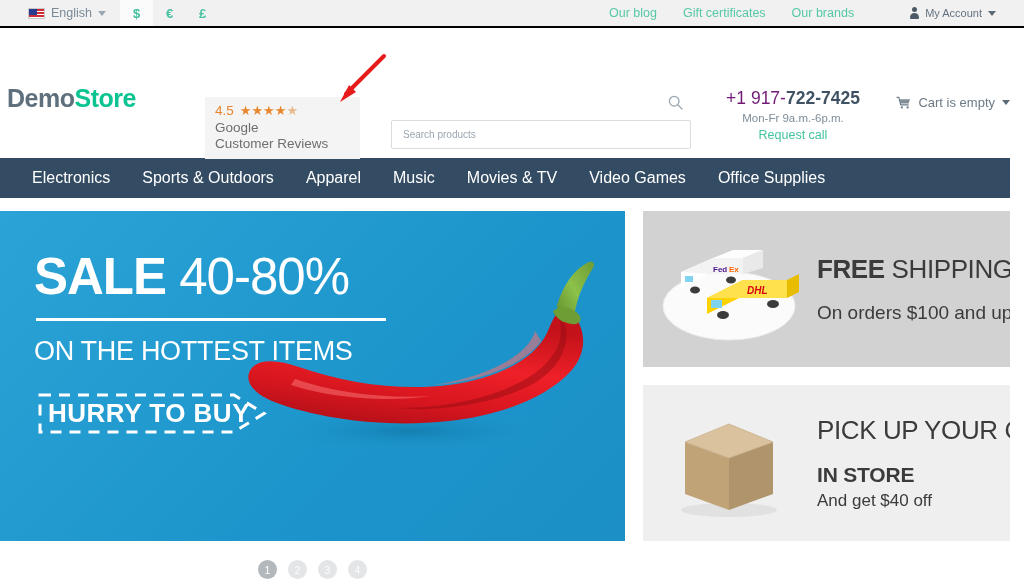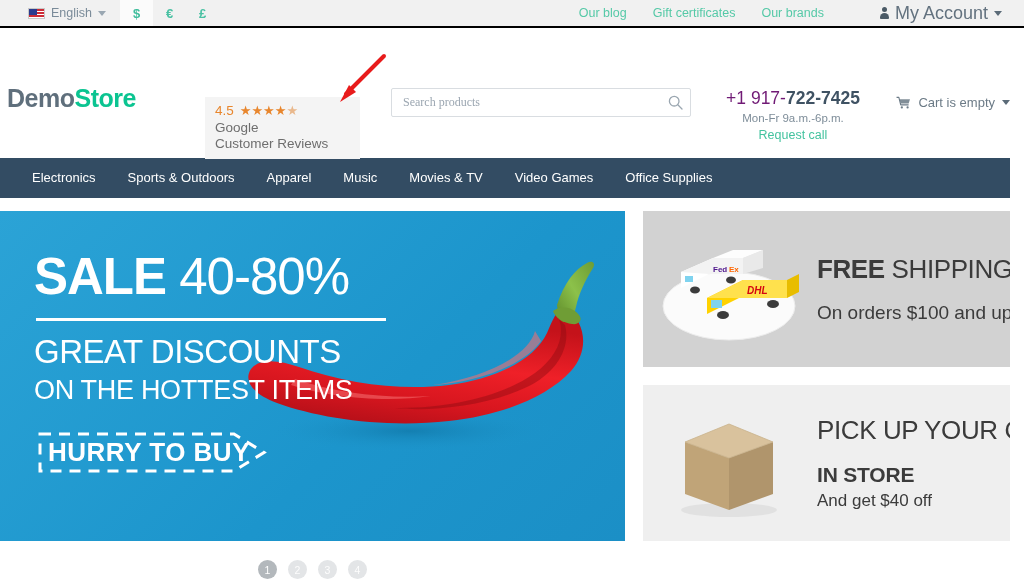--- a/index.html
+++ b/index.html
@@ -49,29 +49,29 @@
   .currency {
     display: flex; align-items: center; justify-content: center;
     width: 33px; font-size: 13px; font-weight: bold;
     color: #49c1a3; cursor: pointer;
   }
   .currency.active { background: #fbfbfb; color: #3fbd9c; }
 
   .topbar-right {
     margin-left: auto;
     display: flex; align-items: center; gap: 26px;
-    padding-right: 22px;
+    padding-right: 28px;
   }
   .toplink {
     font-size: 12.5px; color: #55c9a7; cursor: pointer;
     text-decoration: none;
   }
   .account {
     display: flex; align-items: center; gap: 6px;
-    font-size: 18px; color: #63727f; cursor: pointer;
+    font-size: 11px; color: #63727f; cursor: pointer;
     margin-left: 30px;
   }
   .person-icon {
     width: 9px; height: 12px; position: relative; display: inline-block;
   }
   .person-icon::before {
     content: ""; position: absolute; left: 2px; top: 0;
     width: 5px; height: 5px; border-radius: 50%; background: #4b5a66;
   }
   .person-icon::after {
@@ -118,23 +118,23 @@
   }
 
   .search-wrap {
     position: absolute; left: 391px; top: 60px;
     width: 300px; height: 29px;
   }
   .search-input {
     width: 100%; height: 100%;
     border: 1px solid #d9dde1; border-radius: 2px;
     padding: 0 32px 0 11px;
-    font-size: 12px; color: #8d9aa5;
-    font-family: Liberation Serif, serif;
-    background: #fff; outline: none;
+    font-size: 10px; color: #8d9aa5;
+    font-family: Liberation Sans, sans-serif;
+    background: #fff; outline: none; margin-top: 32px;
   }
   .search-input::placeholder { color: #9ba6b1; }
   .search-btn {
     position: absolute; right: 1px; top: 1px;
     width: 30px; height: 27px; border: none; background: none;
     cursor: pointer; display: flex; align-items: center; justify-content: center;
   }
 
   .phone-block {
     position: absolute; left: 703px; top: 60px;
@@ -157,21 +157,21 @@
   .cart-icon { width: 15px; height: 13px; position: relative; display: inline-block; }
 
   
   .nav {
     height: 40px; background: #334c63;
     display: flex; align-items: center;
     padding-left: 16px; margin-top: 2px;
     width: 1010px;
   }
   .nav-item {
-    color: #ffffff; font-size: 13px;
+    color: #ffffff; font-size: 16px;
     padding: 0 16px; line-height: 40px; cursor: pointer;
     white-space: nowrap;
   }
 
   
   .content {
     display: flex; gap: 18px; margin-top: 13px;
     padding-left: 0px; width: 1010px;
   }
 
@@ -367,21 +367,20 @@
       <path d="M60,160 C100,174 152,180 196,177 C150,184 92,178 56,166 Z" fill="#ff8585" opacity="0.45"></path>
       <path d="M322,86 C329,64 340,50 352,44 C357,41 361,44 358,49
                C350,62 344,74 341,88 C337,104 330,106 324,100 Z" fill="url(#pepStem)"></path>
       <path d="M318,92 C326,86 338,88 344,96 C348,101 344,106 337,105
                C329,104 320,99 318,92 Z" fill="#6f9d35"></path>
     </svg>
 
     <div class="hero-inner">
       <div class="hero-line1"><span class="bold">SALE </span><span class="light">40-80%</span></div>
       <div class="hero-rule"></div>
-      <div class="hero-line2">GREAT DISCOUNTS</div>
       <div class="hero-line3">ON THE HOTTEST ITEMS</div>
 
       <div class="hurry-btn">
         <svg viewBox="0 0 230 41" width="230" height="41" style="position:absolute;left:0;top:0;">
           <path d="M2,2 L196,2 L226,20.5 L196,39 L2,39 Z" fill="none" stroke="#ffffff" stroke-width="3" stroke-dasharray="11 8" stroke-linejoin="miter"></path>
         </svg>
         <span class="hurry-label">HURRY TO BUY</span>
       </div>
     </div>
 

